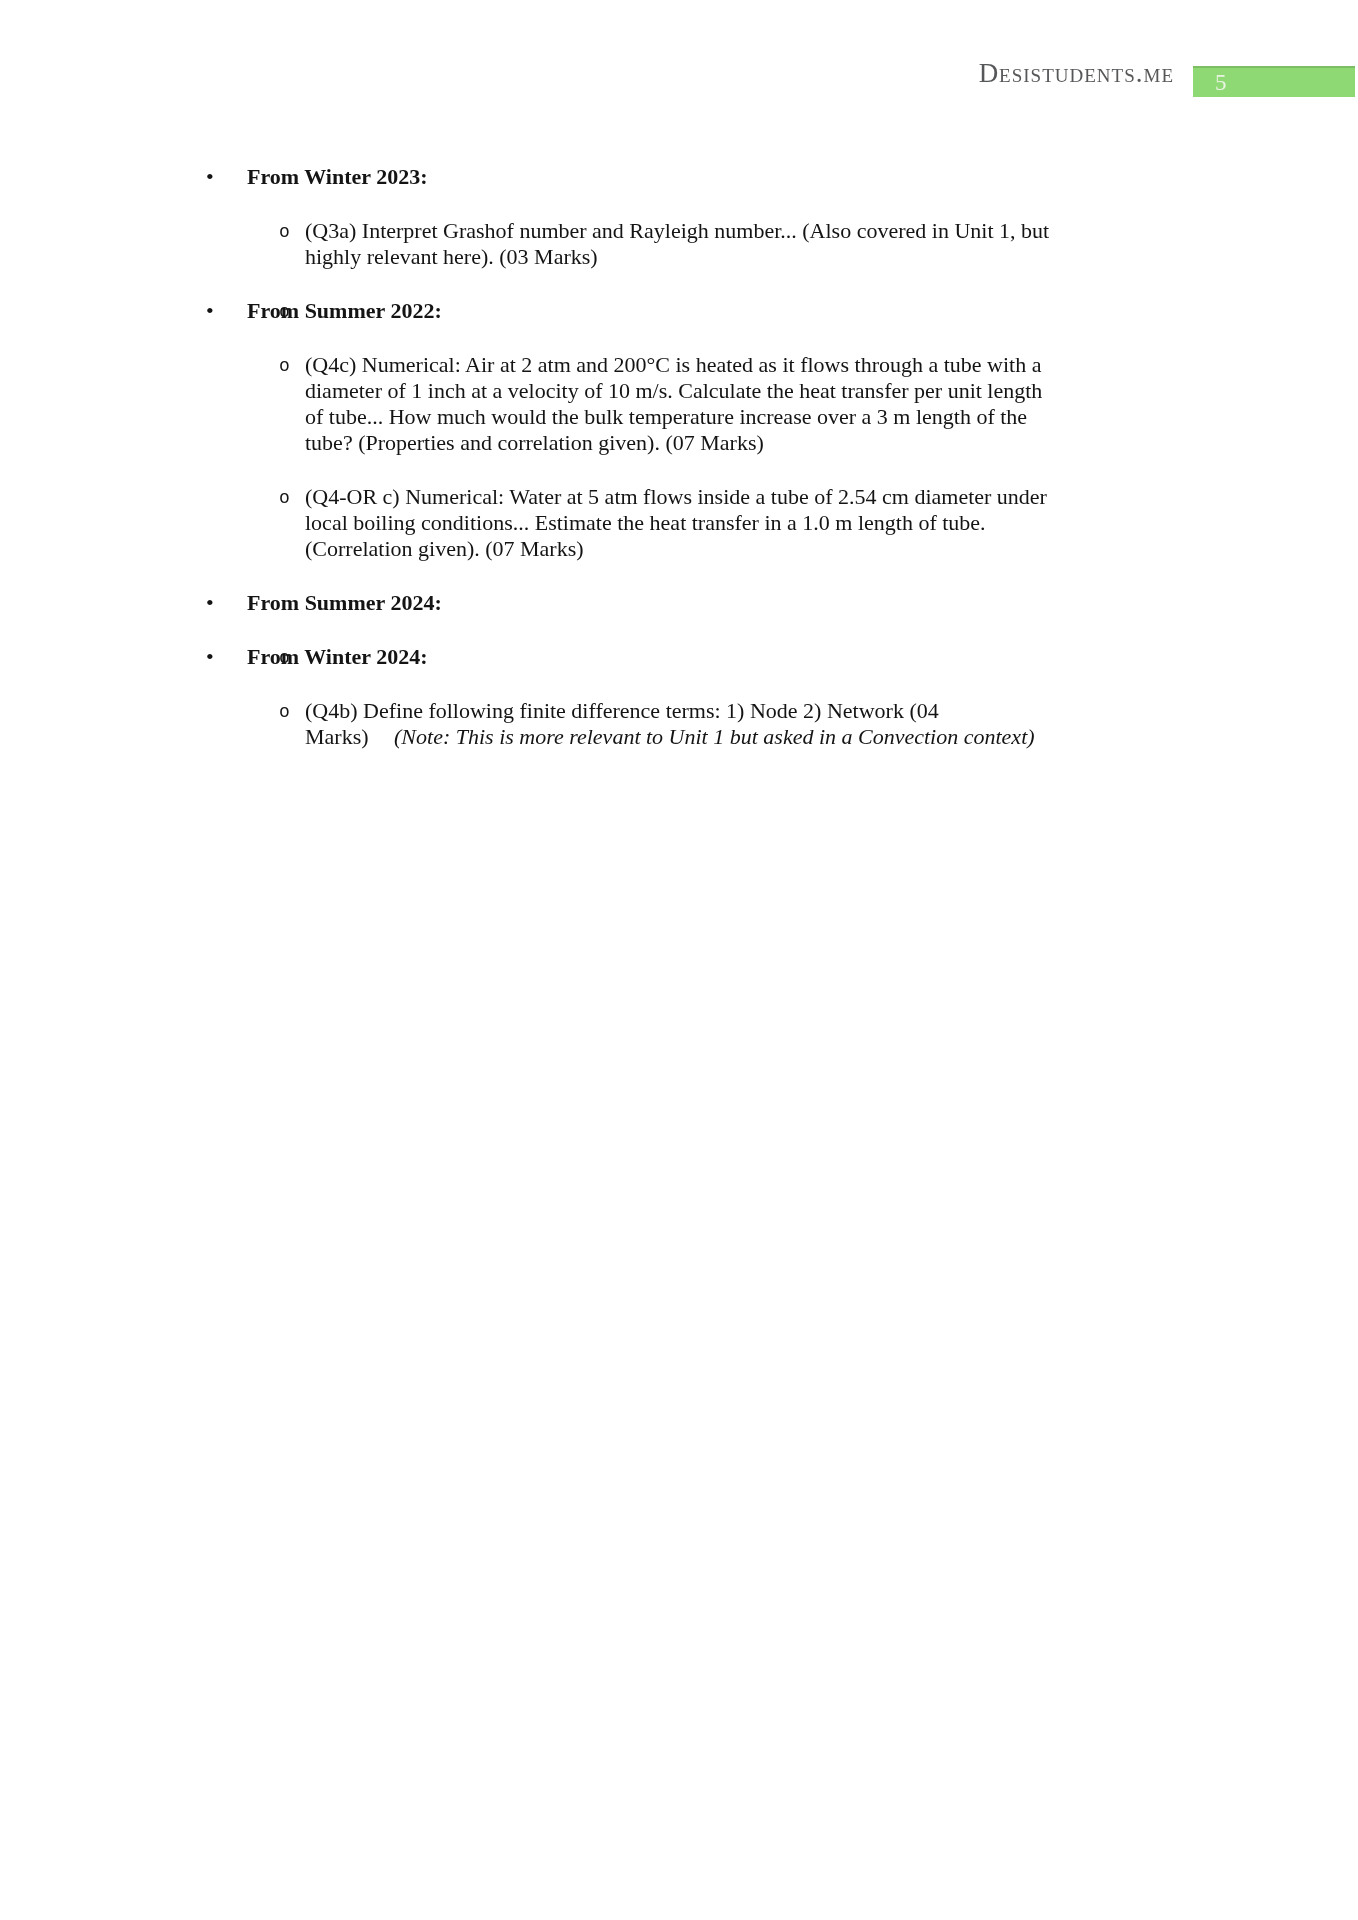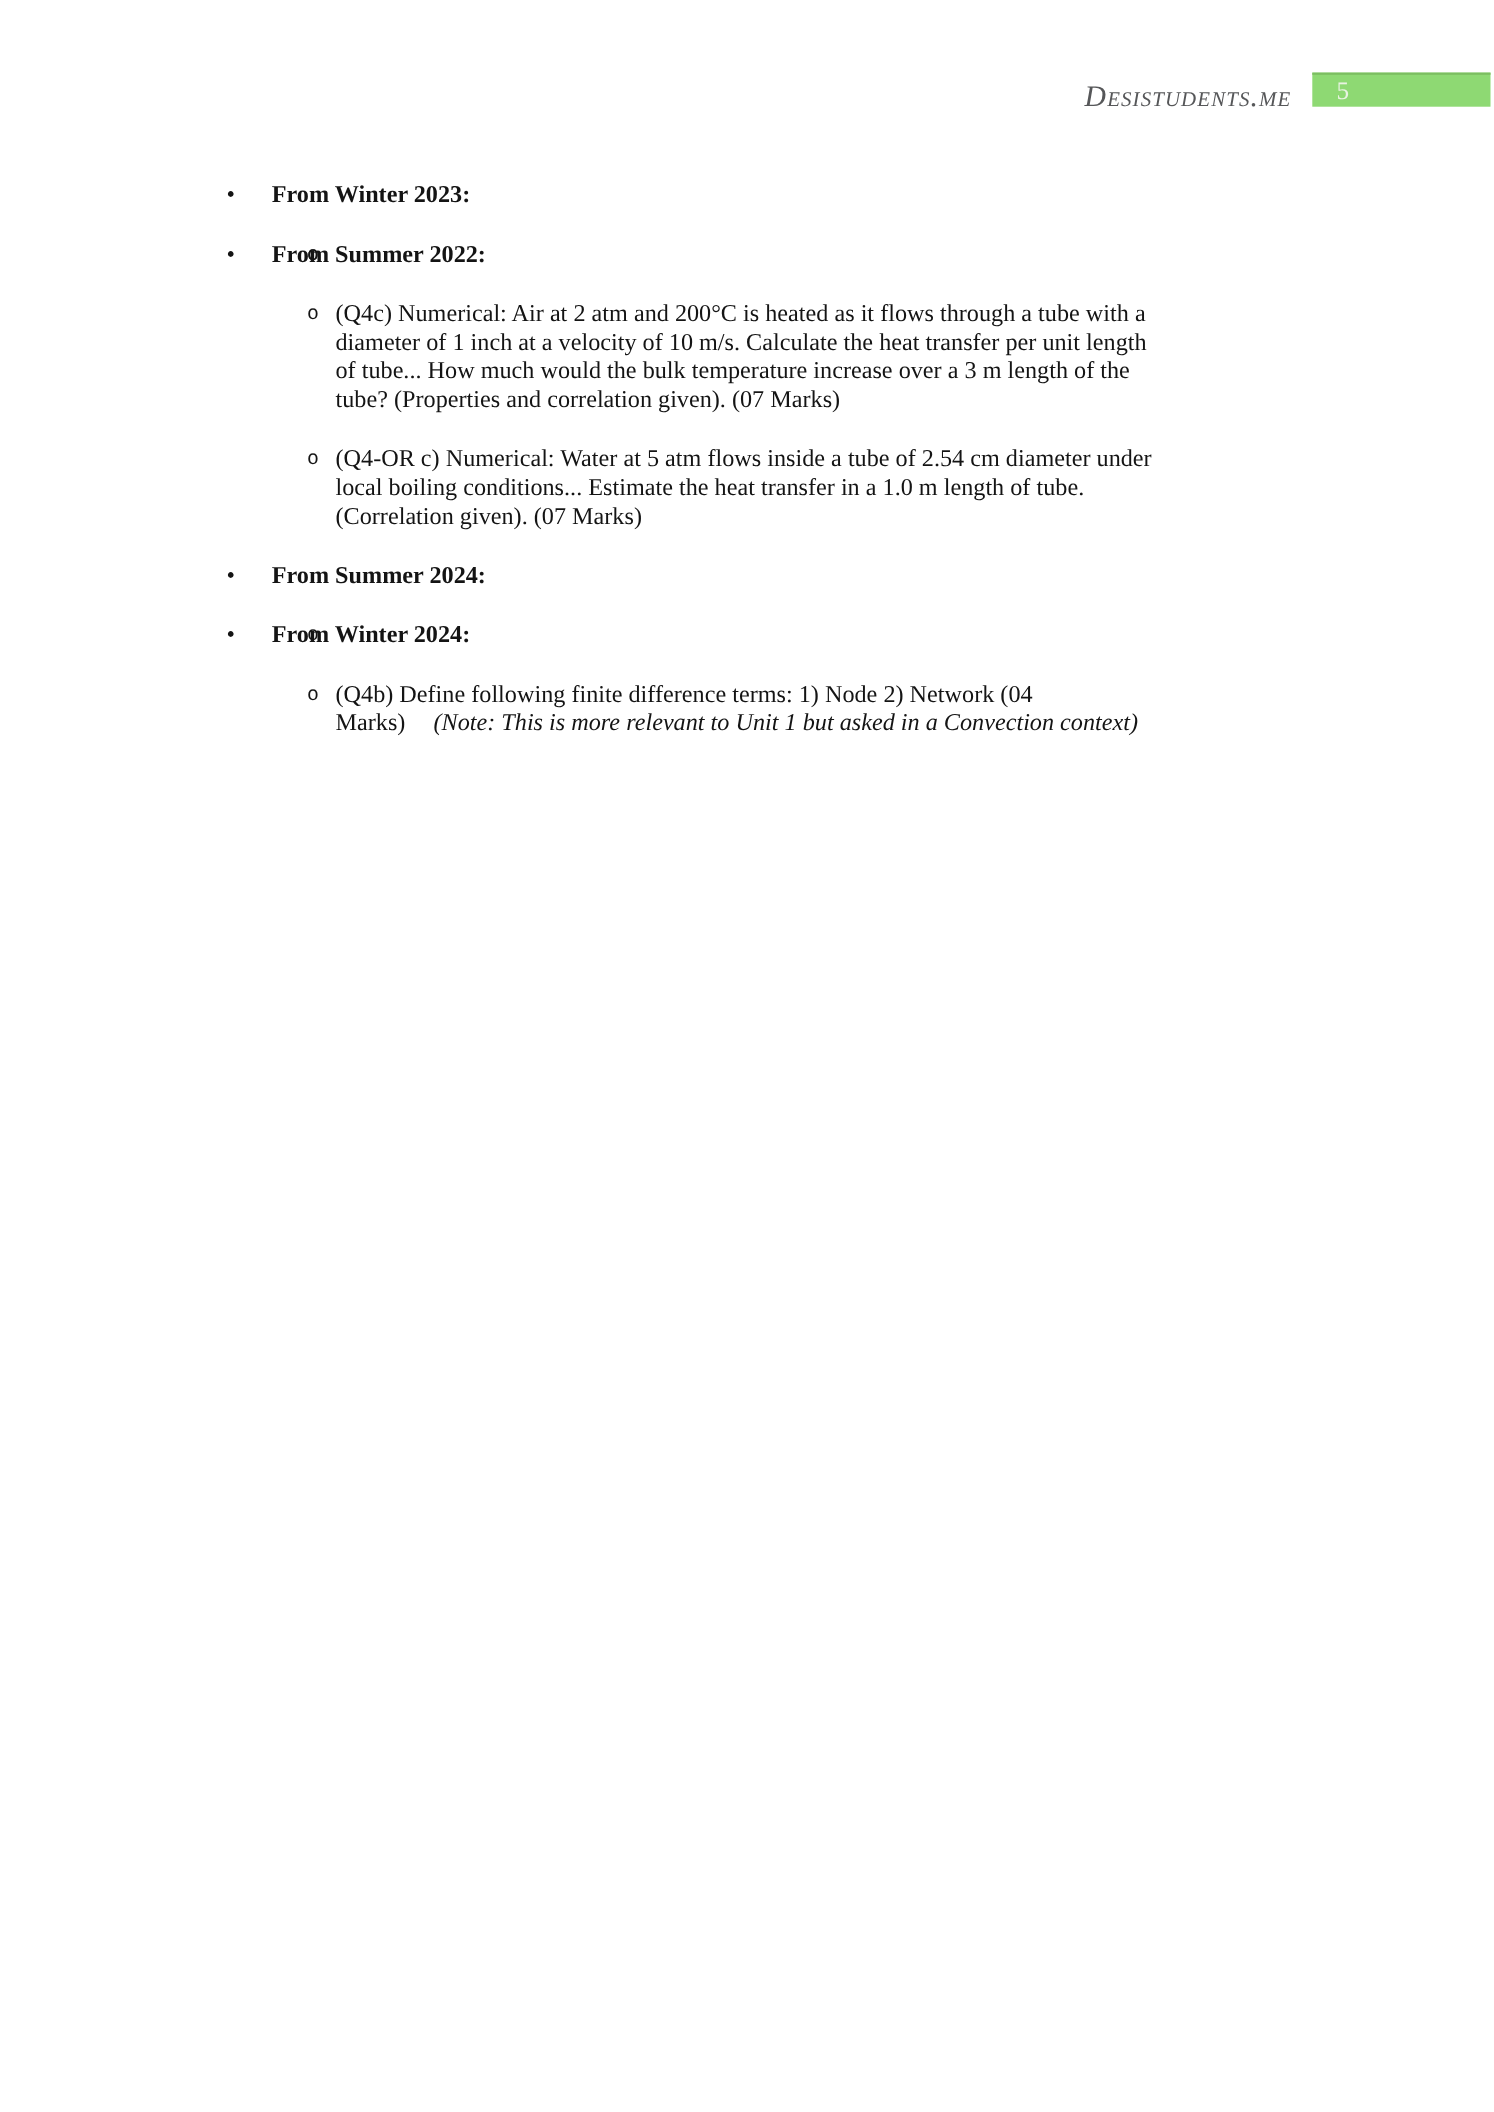--- a/index.html
+++ b/index.html
@@ -9,28 +9,27 @@
     height: 1920px;
     background: #ffffff;
     font-family: "Liberation Serif", serif;
     color: #141414;
     overflow: hidden;
   }
 
   
   .site-name {
     position: absolute;
-    top: 72px;
+    top: 58px;
     right: 184px;
     font-size: 27px;
     font-variant: small-caps;
     letter-spacing: 1px;
     color: #565759;
     white-space: nowrap;
-    font-style: italic;
   }
   .page-badge {
     position: absolute;
     top: 66px;
     right: 3px;
     width: 162px;
     height: 31px;
     box-sizing: border-box;
     display: flex;
     align-items: center;
@@ -88,21 +87,22 @@
 <div class="page" style="color: rgb(20, 20, 20);">
 
   <div class="site-name" style="color: rgb(86, 87, 89);">Desistudents.me</div>
 
   <div class="page-badge" style="background: rgb(142, 217, 115); border-top: 2px solid rgb(124, 190, 97); color: rgb(233, 243, 226);">
     <span>5</span>
   </div>
 
   <div class="content">
       <div class="section-heading"><span class="bullet-l1">•</span><span>From Winter 2023:</span></div>
-      <div class="question-item"><span class="bullet-l2">o</span></div>
+      <div class="question-item"><span class="bullet-l2">o</span><span><span>(Q3a) Interpret Grashof number and Rayleigh number... (Also covered in Unit 1, but
+highly relevant here). (03 Marks)</span></span></div>
       <div class="question-item"><span class="bullet-l2">o</span></div>
       <div class="section-heading"><span class="bullet-l1">•</span><span>From Summer 2022:</span></div>
       <div class="question-item"><span class="bullet-l2">o</span><span><span>(Q4c) </span><span class="run-bold">Numerical:</span><span> Air at 2 atm and 200°C is heated as it flows through a tube with a
 diameter of 1 inch at a velocity of 10 m/s. Calculate the heat transfer per unit length
 of tube... How much would the bulk temperature increase over a 3 m length of the
 tube? (Properties and correlation given). (07 Marks)</span></span></div>
       <div class="question-item"><span class="bullet-l2">o</span><span><span>(Q4-OR c) </span><span class="run-bold">Numerical:</span><span> Water at 5 atm flows inside a tube of 2.54 cm diameter under
 local boiling conditions... Estimate the heat transfer in a 1.0 m length of tube.
 (Correlation given). (07 Marks)</span></span></div>
       <div class="section-heading"><span class="bullet-l1">•</span><span>From Summer 2024:</span></div>

